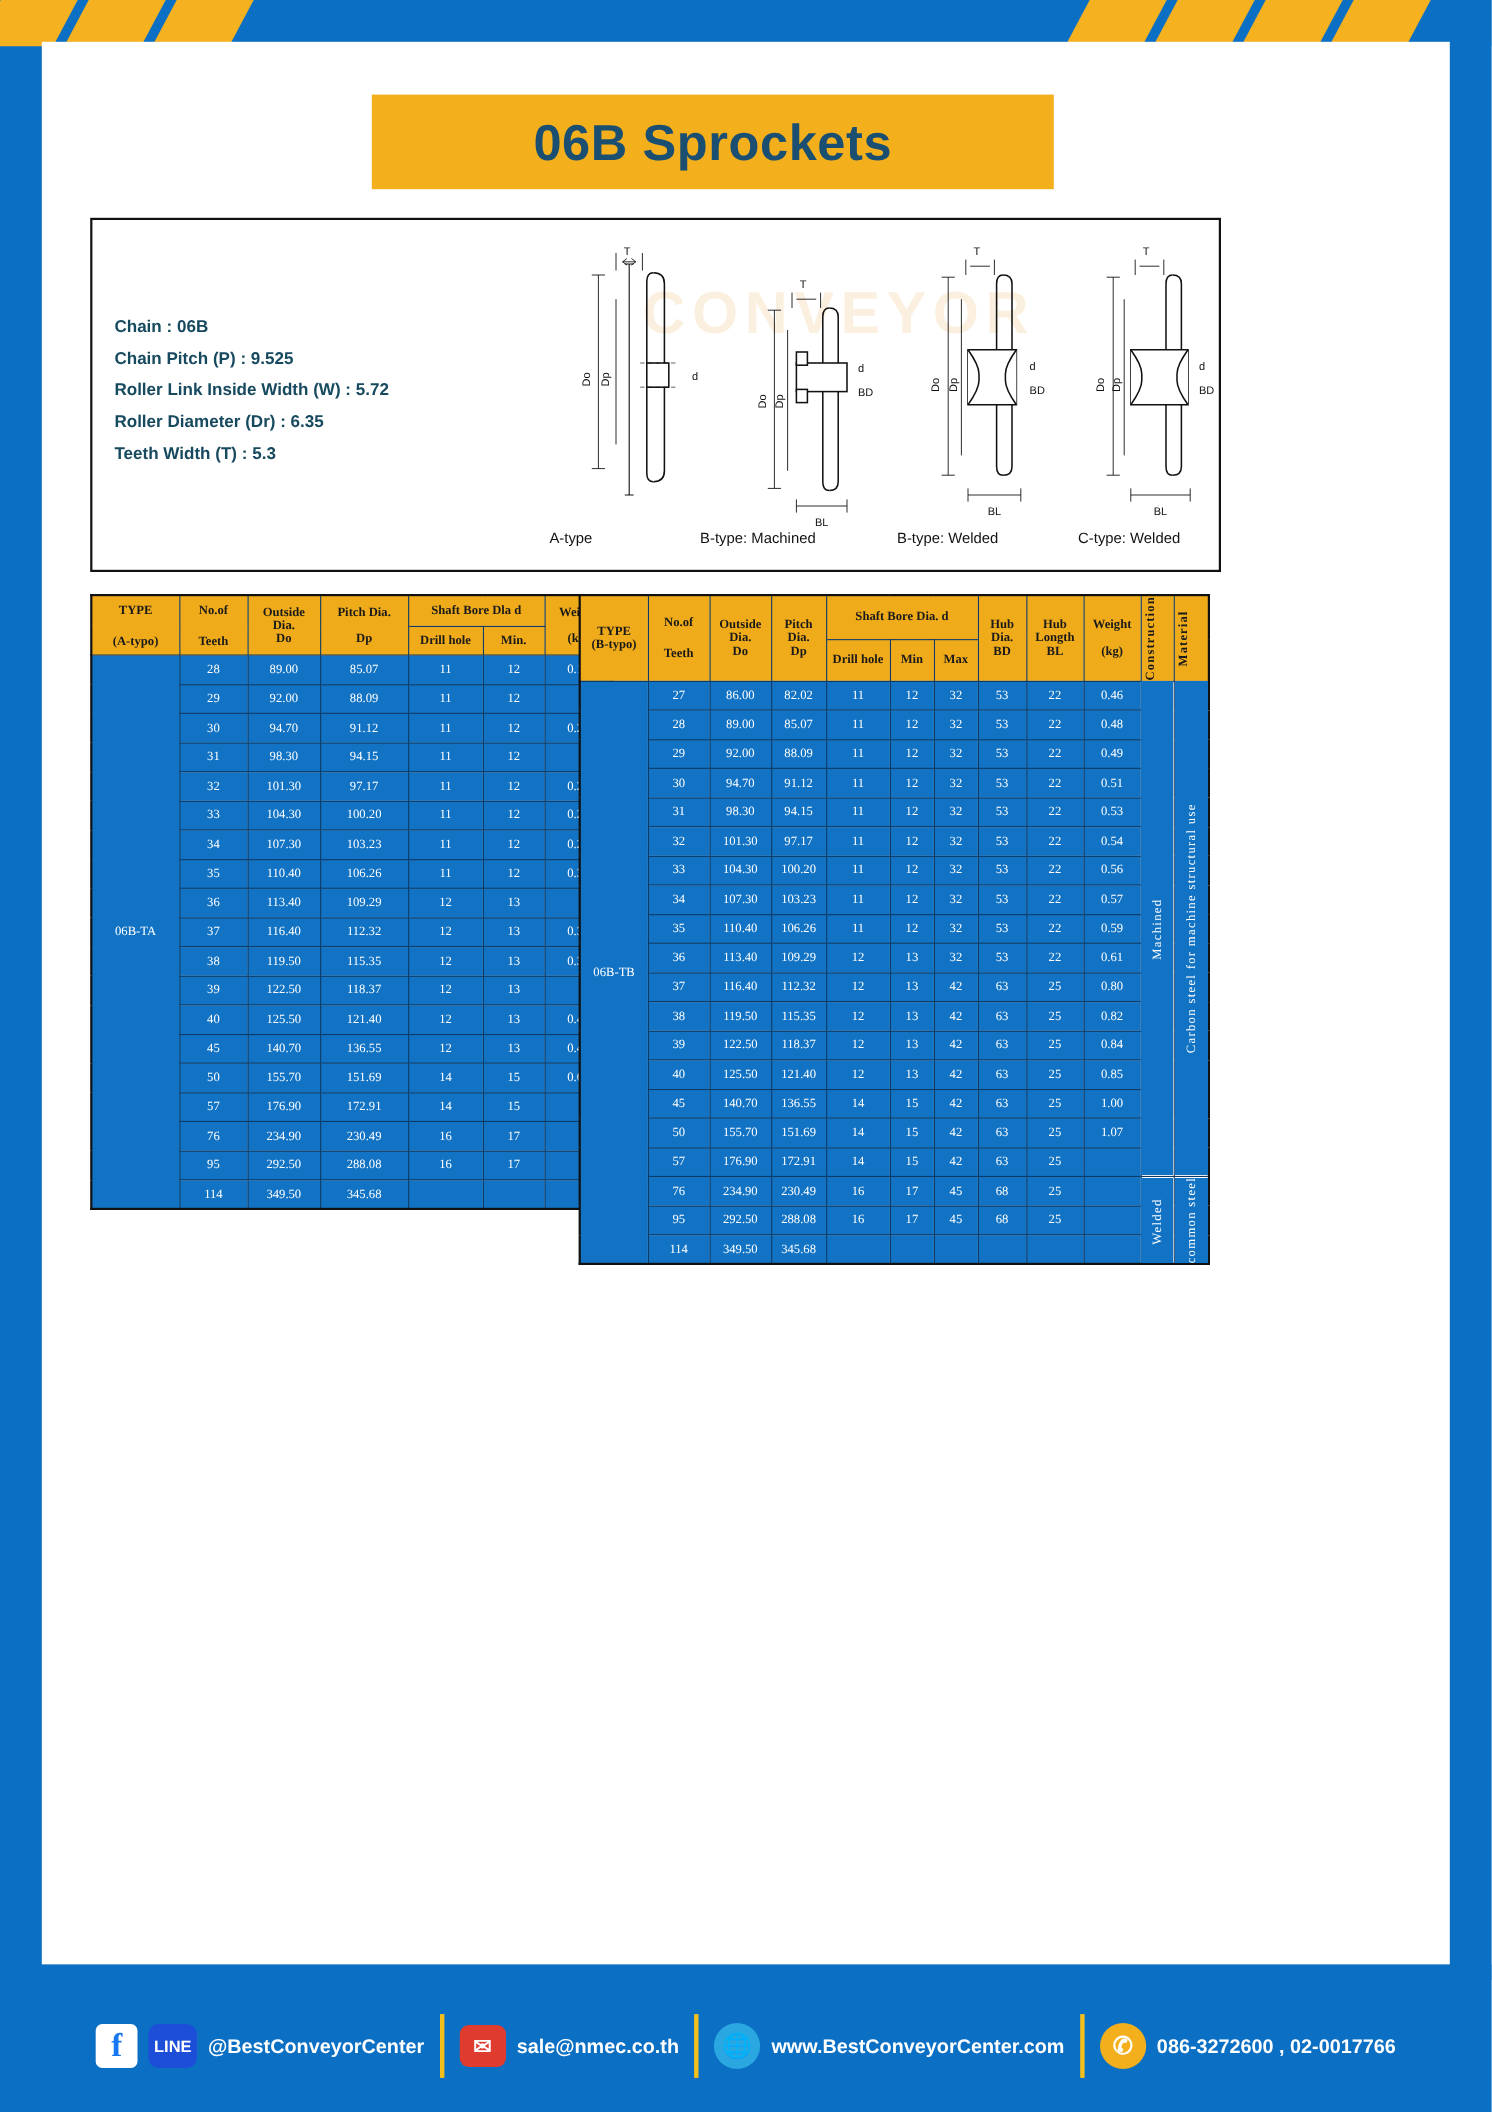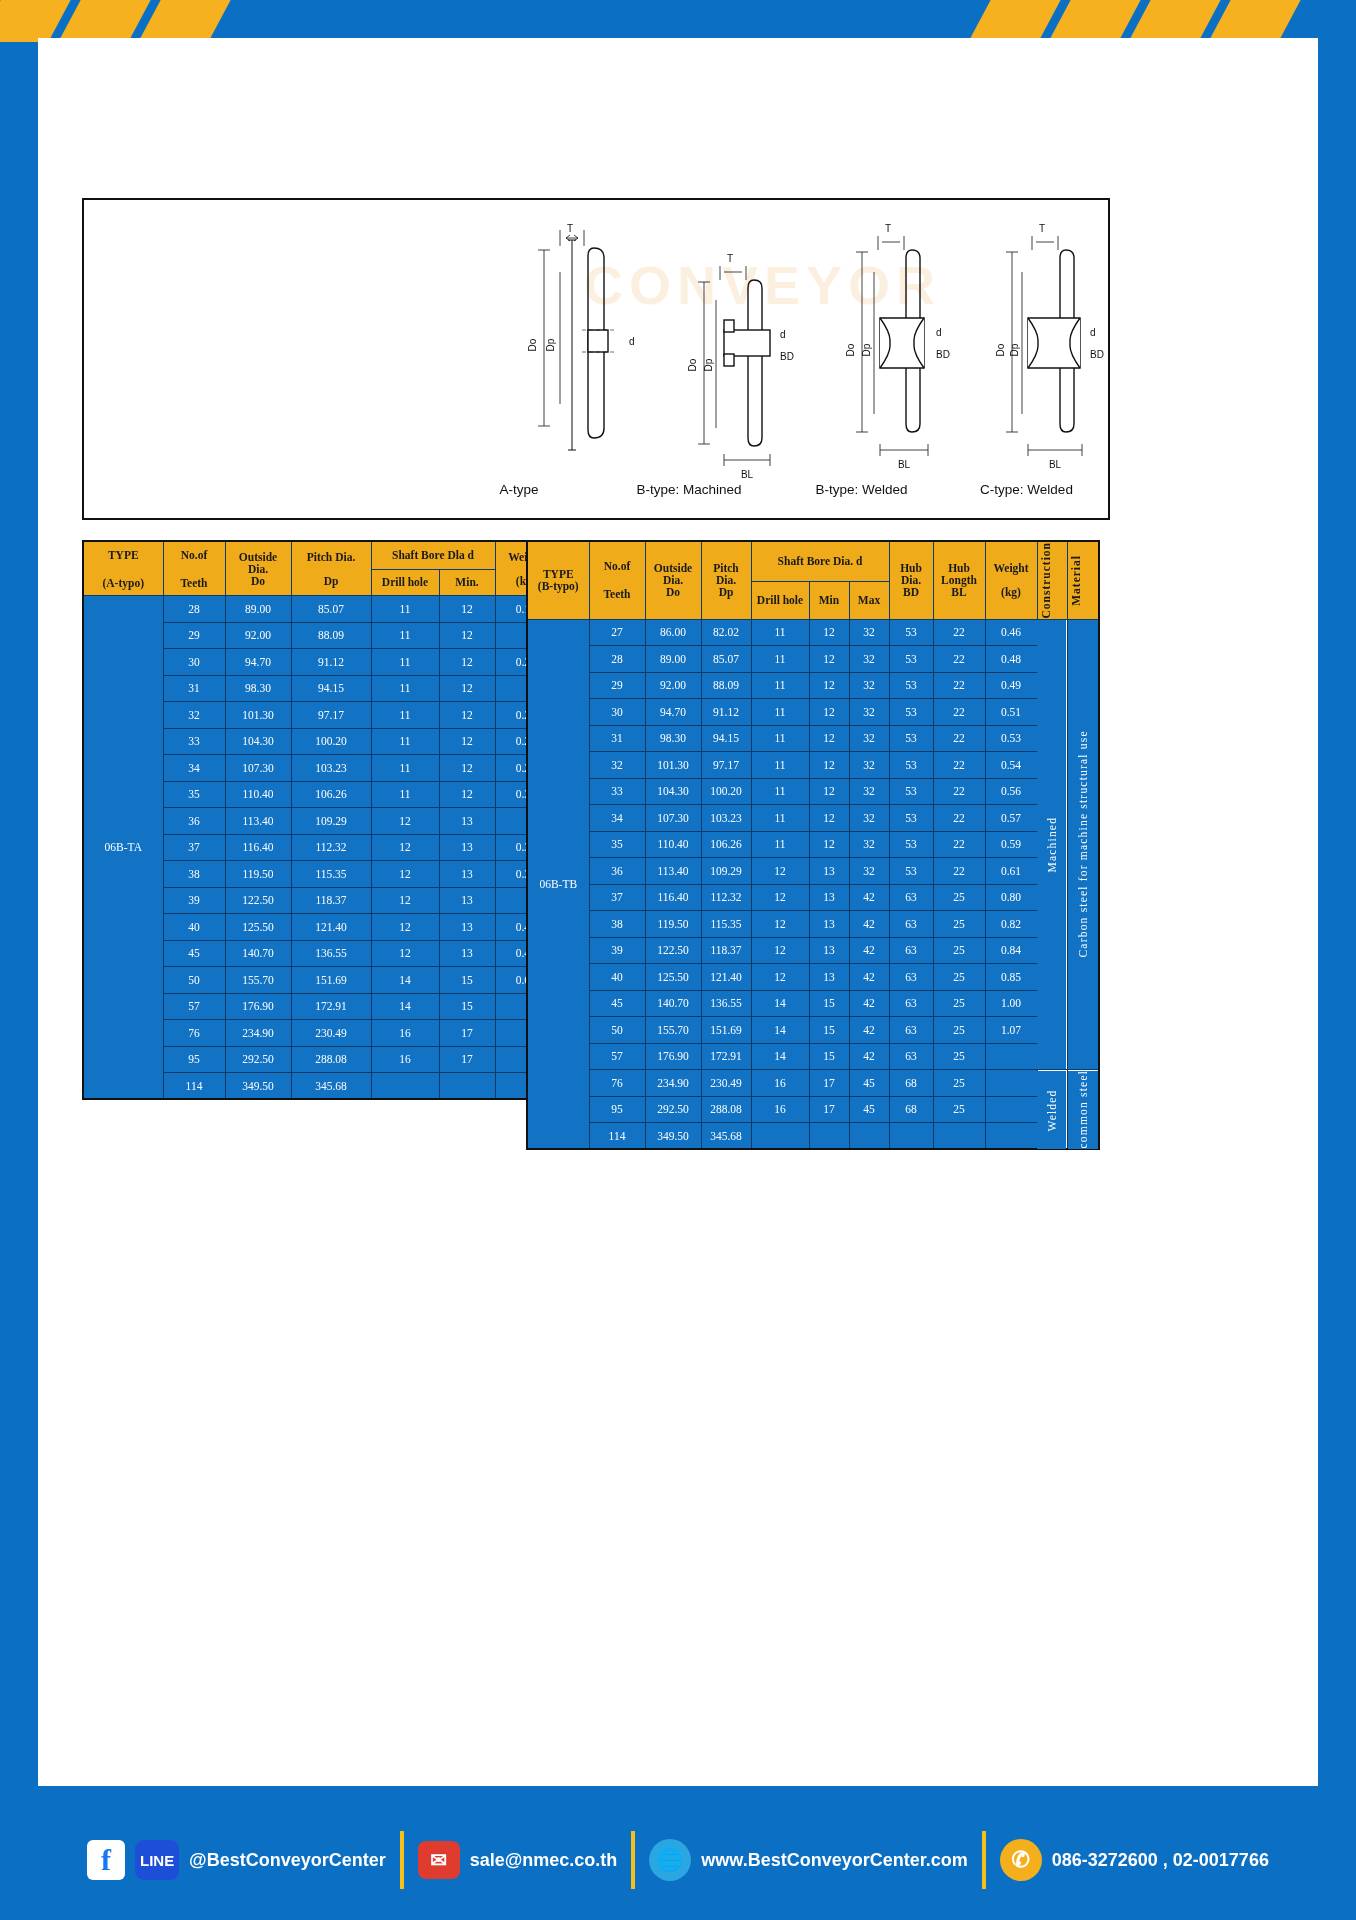--- a/index.html
+++ b/index.html
@@ -106,27 +106,37 @@
   <div class="chev" style="left:70px;"></div>
   <div class="chev" style="left:150px;"></div>
   <div class="chev" style="left:980px;"></div>
   <div class="chev" style="left:1060px;"></div>
   <div class="chev" style="left:1140px;"></div>
   <div class="chev" style="left:1220px;"></div>
 </div>
 
 <div class="page">
 
+  <div class="title-box">
+    <span class="t">06B Sprockets</span>
+  </div>
 
   <div class="spec-panel">
 
     <div class="watermark">
       <div class="wm-text">CONVEYOR</div>
     </div>
 
+    <div class="spec-list">
+      <div>Chain : 06B</div>
+      <div>Chain Pitch (P) : 9.525</div>
+      <div>Roller Link Inside Width (W) : 5.72</div>
+      <div>Roller Diameter (Dr) : 6.35</div>
+      <div>Teeth Width (T) : 5.3</div>
+    </div>
 
     <div class="draw-area">
       <svg width="660" height="300" viewBox="0 0 660 300">
         <g stroke="#111" fill="none" stroke-width="1.4">
 
           <g>
             <path d="M128 30 L128 240 M124 30 h8 M124 240 h8" stroke-width="1"></path>
             <text x="126" y="22" font-size="10" fill="#111" text-anchor="middle" stroke="none">T</text>
             <path d="M116 20 v16 M140 20 v16" stroke-width="0.8"></path>
             <path d="M122 28 h12 M122 28 l4 -3 M122 28 l4 3 M134 28 l-4 -3 M134 28 l-4 3" stroke-width="0.8"></path>

